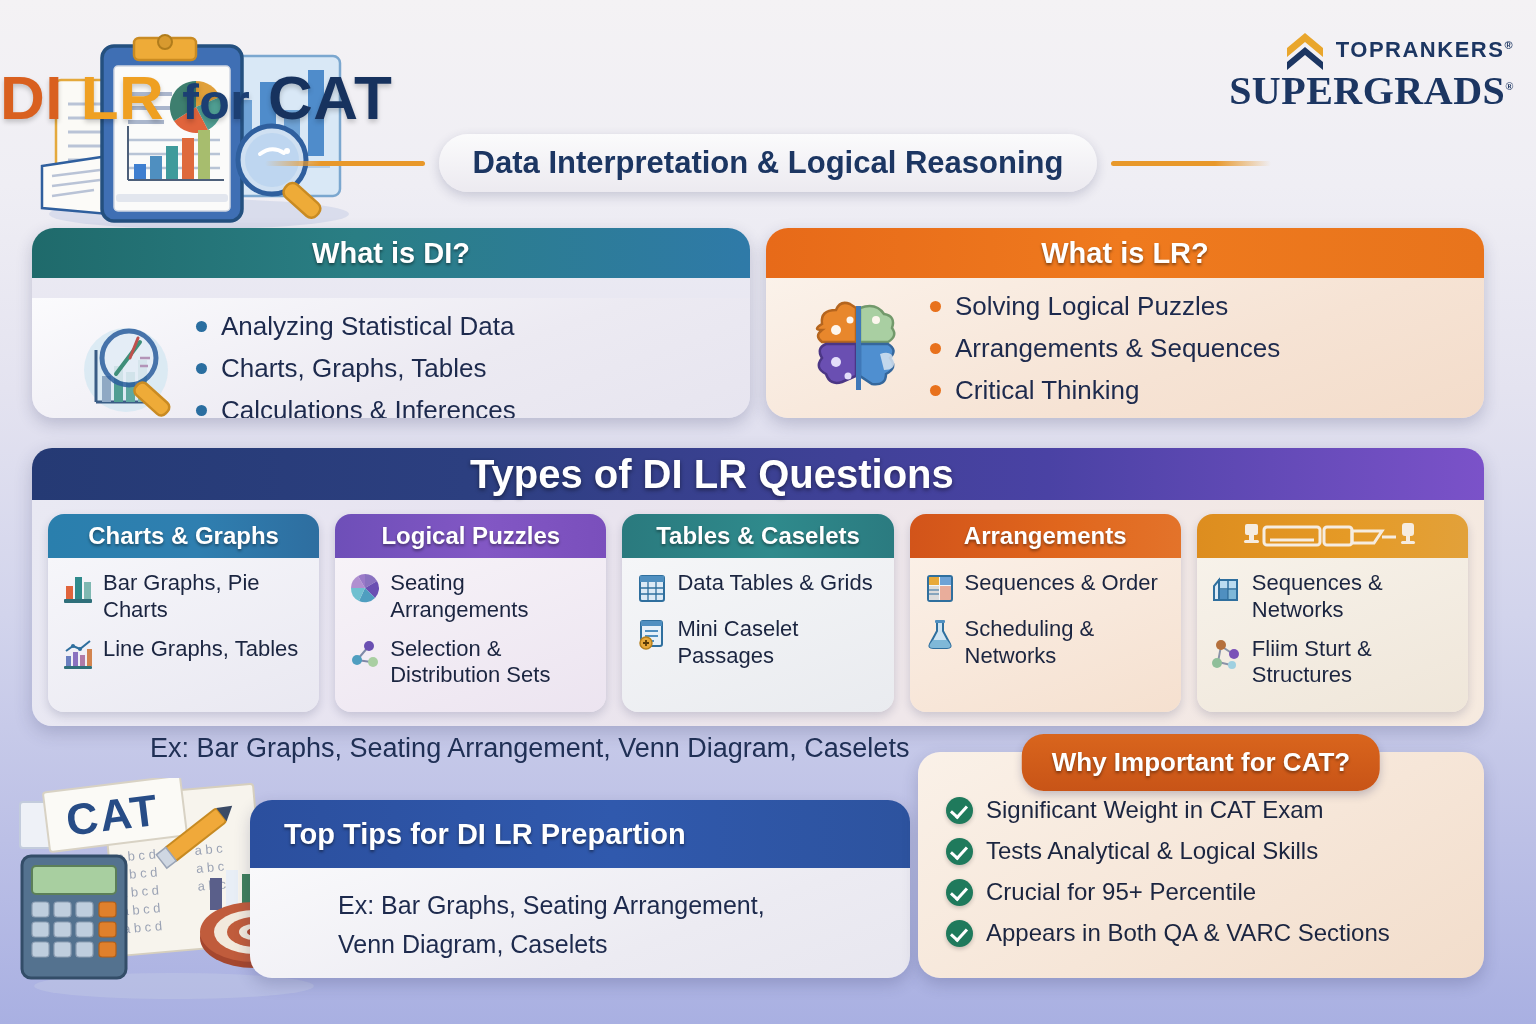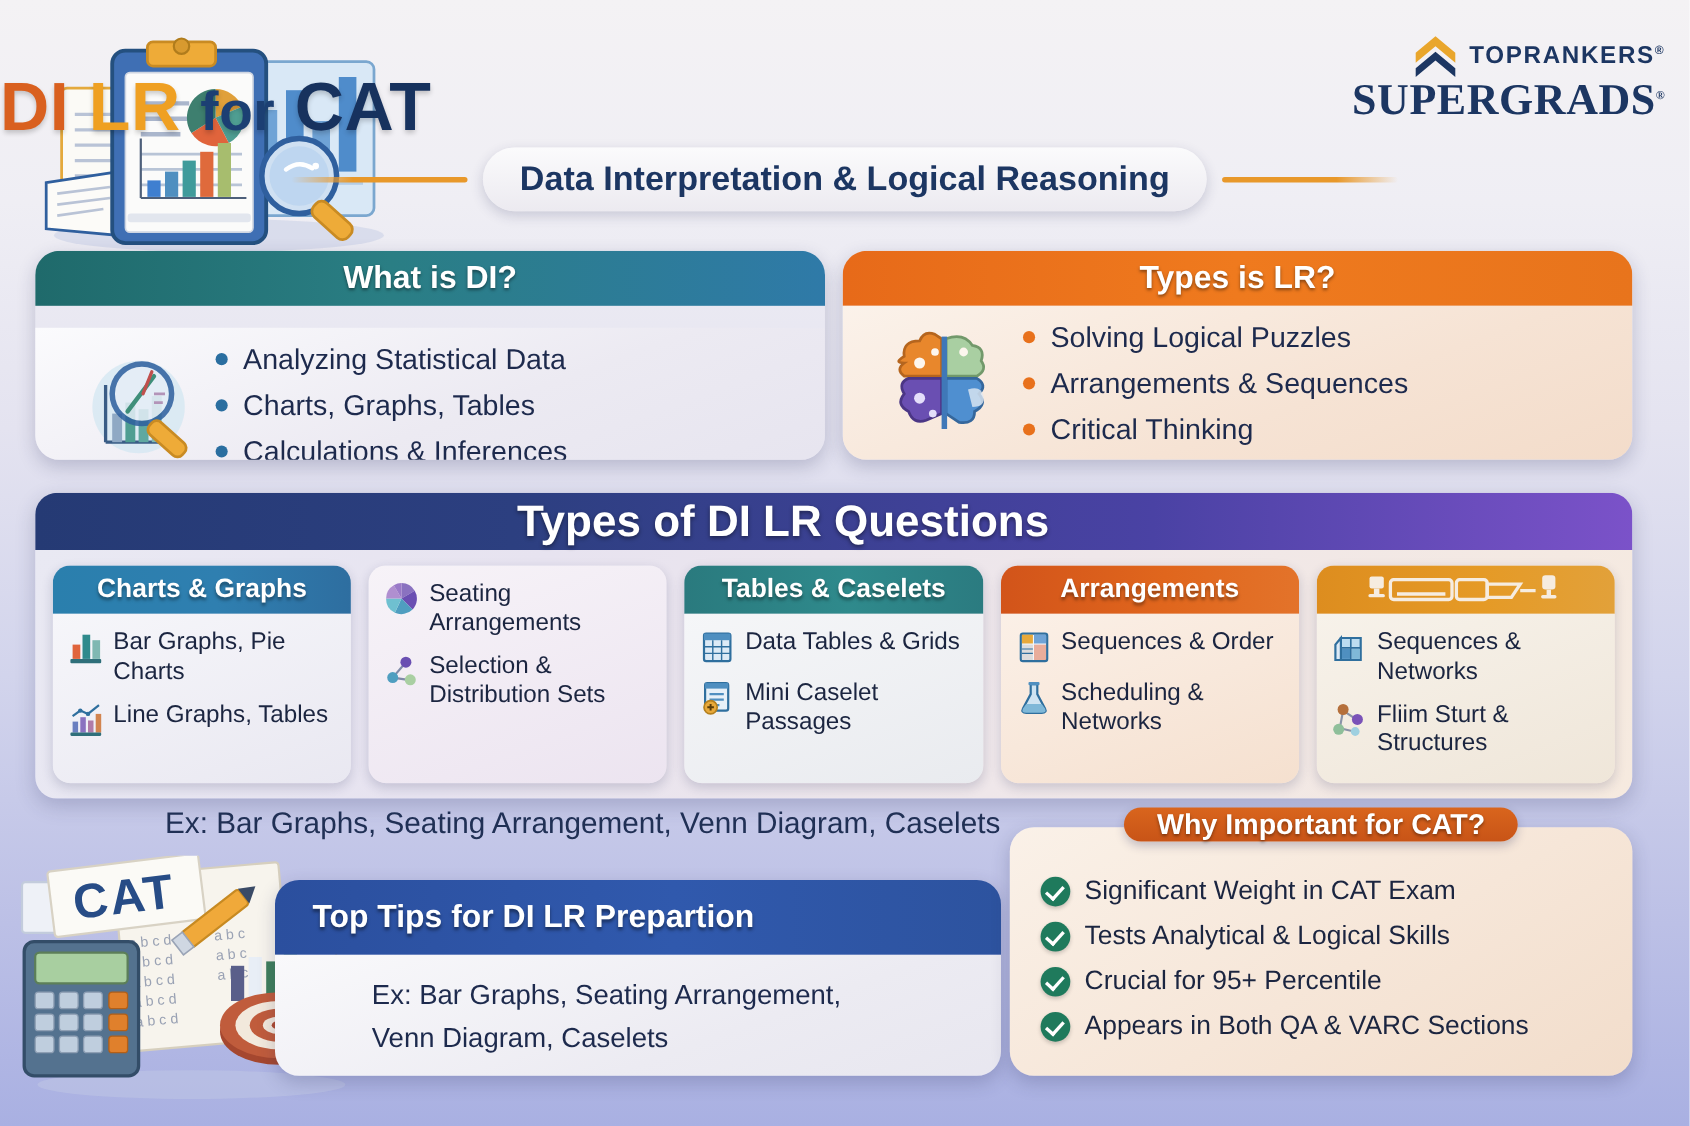--- a/index.html
+++ b/index.html
@@ -111,21 +111,21 @@
       background:linear-gradient(90deg,#2b4f9e 0%,#3059ad 55%,#2d539f 100%);}
   #tips .card-body{height:126px;padding:18px 0 0 88px;box-sizing:border-box;
       background:linear-gradient(160deg,#f9f9fb 0%,#ecebf2 60%,#e7e6ef 100%);}
   #tips .tl{color:#1d2a4d;font-size:25px;line-height:1.55;}
 
   
   #why{left:918px;top:752px;width:566px;height:226px;border-radius:22px;
        background:linear-gradient(150deg,#faf1e8 0%,#f6e6d8 55%,#f2ddcb 100%);
        box-shadow:0 6px 16px rgba(40,45,90,.22);}
   #why-pill{position:absolute;left:50%;transform:translateX(-50%);top:-18px;
-       padding:0 30px;border-radius:22px;
+       padding:13px 30px;border-radius:22px;
        background:linear-gradient(180deg,#d9651d,#c85417);
        color:#fff;font-size:26px;font-weight:bold;white-space:nowrap;
        text-shadow:0 2px 3px rgba(0,0,0,.4);box-shadow:0 4px 9px rgba(40,45,90,.25);}
   #why ul{list-style:none;margin:0;padding:44px 0 0 28px;}
   #why li{display:flex;align-items:center;margin-bottom:13px;color:#1b2540;font-size:24px;}
   .tick{flex:0 0 auto;width:27px;height:27px;border-radius:50%;background:#1f7a5c;
         margin-right:13px;position:relative;box-shadow:0 2px 4px rgba(0,0,0,.2);}
   .tick:after{content:"";position:absolute;left:8px;top:5px;width:7px;height:13px;
         border:solid #fff;border-width:0 3px 3px 0;transform:rotate(42deg);}
 </style>
@@ -262,21 +262,21 @@
         </li>
         <li>
           <span class="dot"></span>
           <span>Calculations &amp; Inferences</span>
         </li>
       </ul>
     </div>
   </div>
 
   <div class="abs card" id="lr-card">
-    <div class="card-head">Types is LR?</div>
+    <div class="card-head">What is LR?</div>
     <div class="card-body">
       <svg class="ill" width="108" height="108" viewBox="0 0 108 108">
         <path d="M16 30 q-2 -14 14 -14 q4 -10 14 -6 l6 4 v34 h-34 q-8 -6 0 -12 q-10 0 0 -6 Z" fill="#e8872c" stroke="#b5651e" stroke-width="2.5"></path>
         <circle cx="30" cy="36" r="5" fill="#fdf6ee"></circle>
           <circle cx="44" cy="26" r="3.5" fill="#fdf6ee"></circle>
         <path d="M54 14 q16 -6 24 6 q12 2 8 14 q6 8 -4 14 h-28 Z" fill="#a9cfa2" stroke="#72996b" stroke-width="2.5"></path>
         <circle cx="70" cy="26" r="4" fill="#fdf6ee"></circle>
         <path d="M50 50 h-30 q-10 4 -4 14 q-8 10 4 16 q4 12 16 8 l14 -6 Z" fill="#6a4fb2" stroke="#4b3685" stroke-width="2.5"></path>
         <circle cx="30" cy="68" r="5" fill="#e4defa"></circle>
           <circle cx="42" cy="82" r="3.5" fill="#e4defa"></circle>
@@ -329,20 +329,21 @@
               <circle cx="11" cy="8" r="2" fill="#2f6f9e"></circle>
                 <circle cx="18" cy="11" r="2" fill="#2f6f9e"></circle>
               <rect x="2" y="28" width="28" height="3" rx="1" fill="#2f6f7a"></rect>
             </svg>
             <span class="tx">Line Graphs, Tables</span>
           </div>
         </div>
       </div>
 
       <div class="tcard">
+        <div class="th th-puzzles">Logical Puzzles</div>
         <div class="tb tb-puzzles">
           <div class="trow">
             <svg class="ic" width="32" height="32" viewBox="0 0 32 32">
               <g transform="translate(16,16)">
                 <path d="M0 0 L0 -14 A14 14 0 0 1 12 -7 Z" fill="#8a72c0"></path>
                 <path d="M0 0 L12 -7 A14 14 0 0 1 10 10 Z" fill="#6a4fb2"></path>
                 <path d="M0 0 L10 10 A14 14 0 0 1 -6 13 Z" fill="#4f9ec0"></path>
                 <path d="M0 0 L-6 13 A14 14 0 0 1 -14 0 Z" fill="#6fc0d0"></path>
                 <path d="M0 0 L-14 0 A14 14 0 0 1 -7 -12 Z" fill="#b08fd0"></path>
                 <path d="M0 0 L-7 -12 A14 14 0 0 1 0 -14 Z" fill="#9a7ac8"></path>

